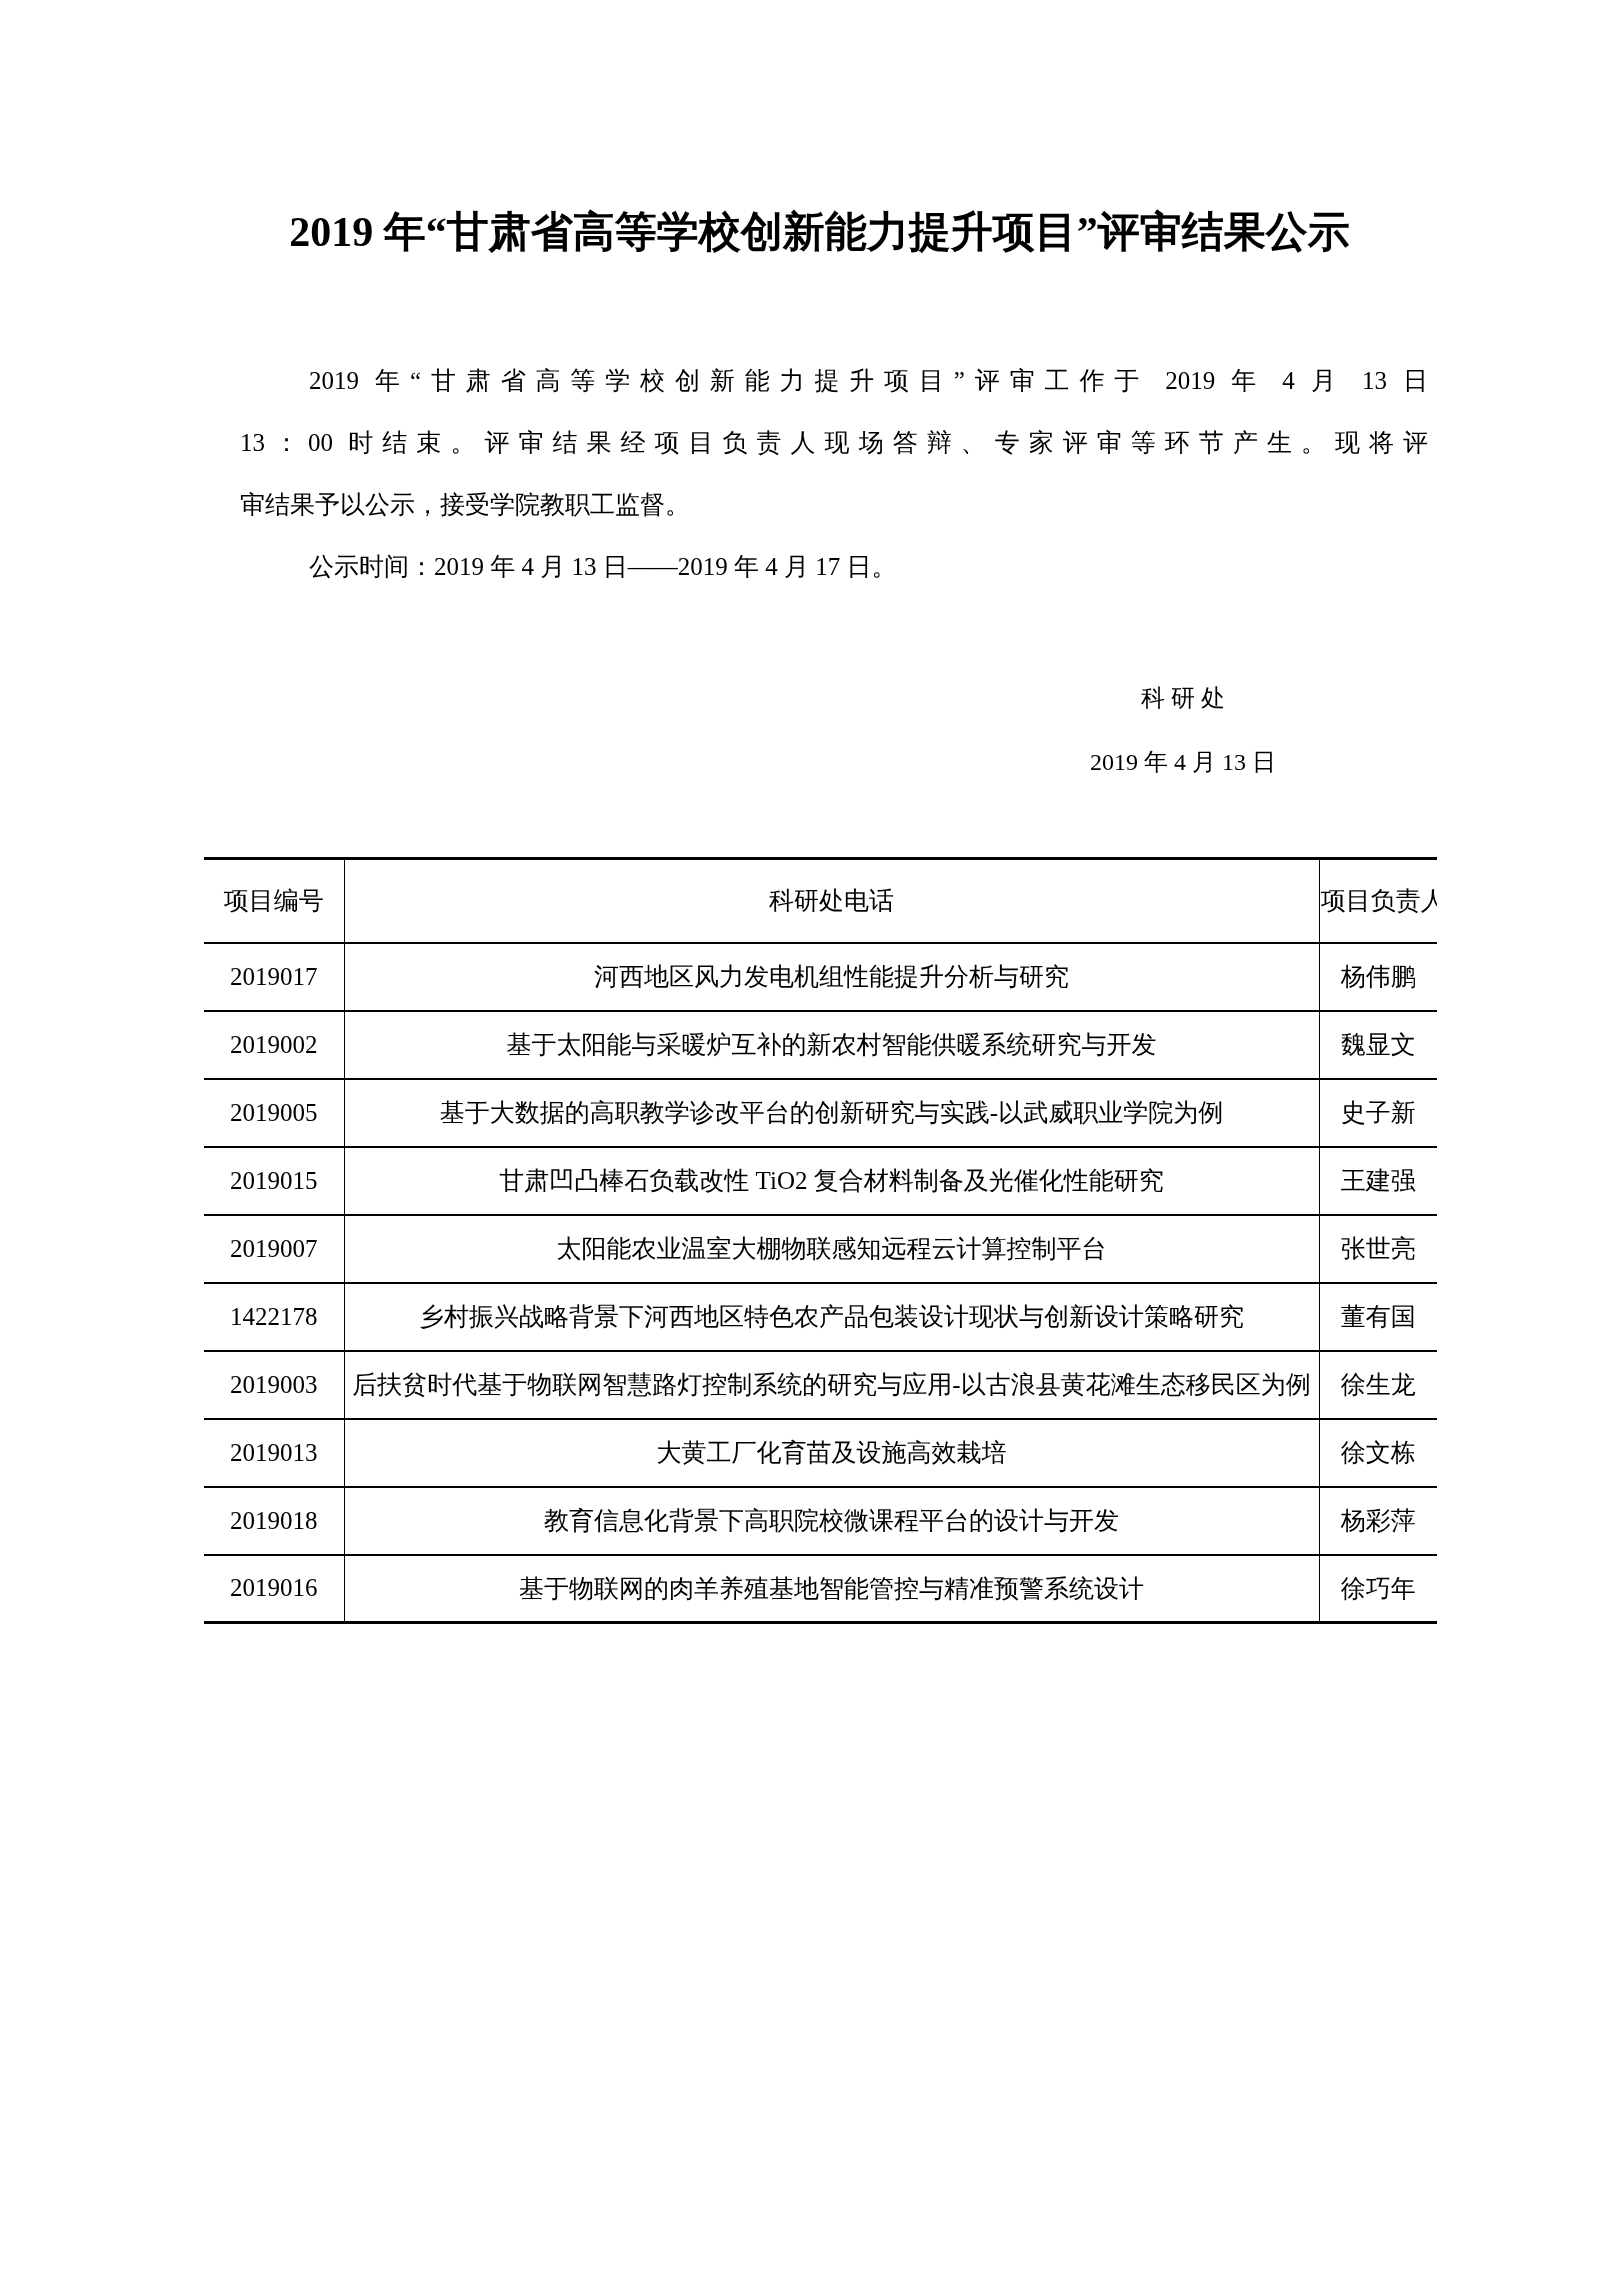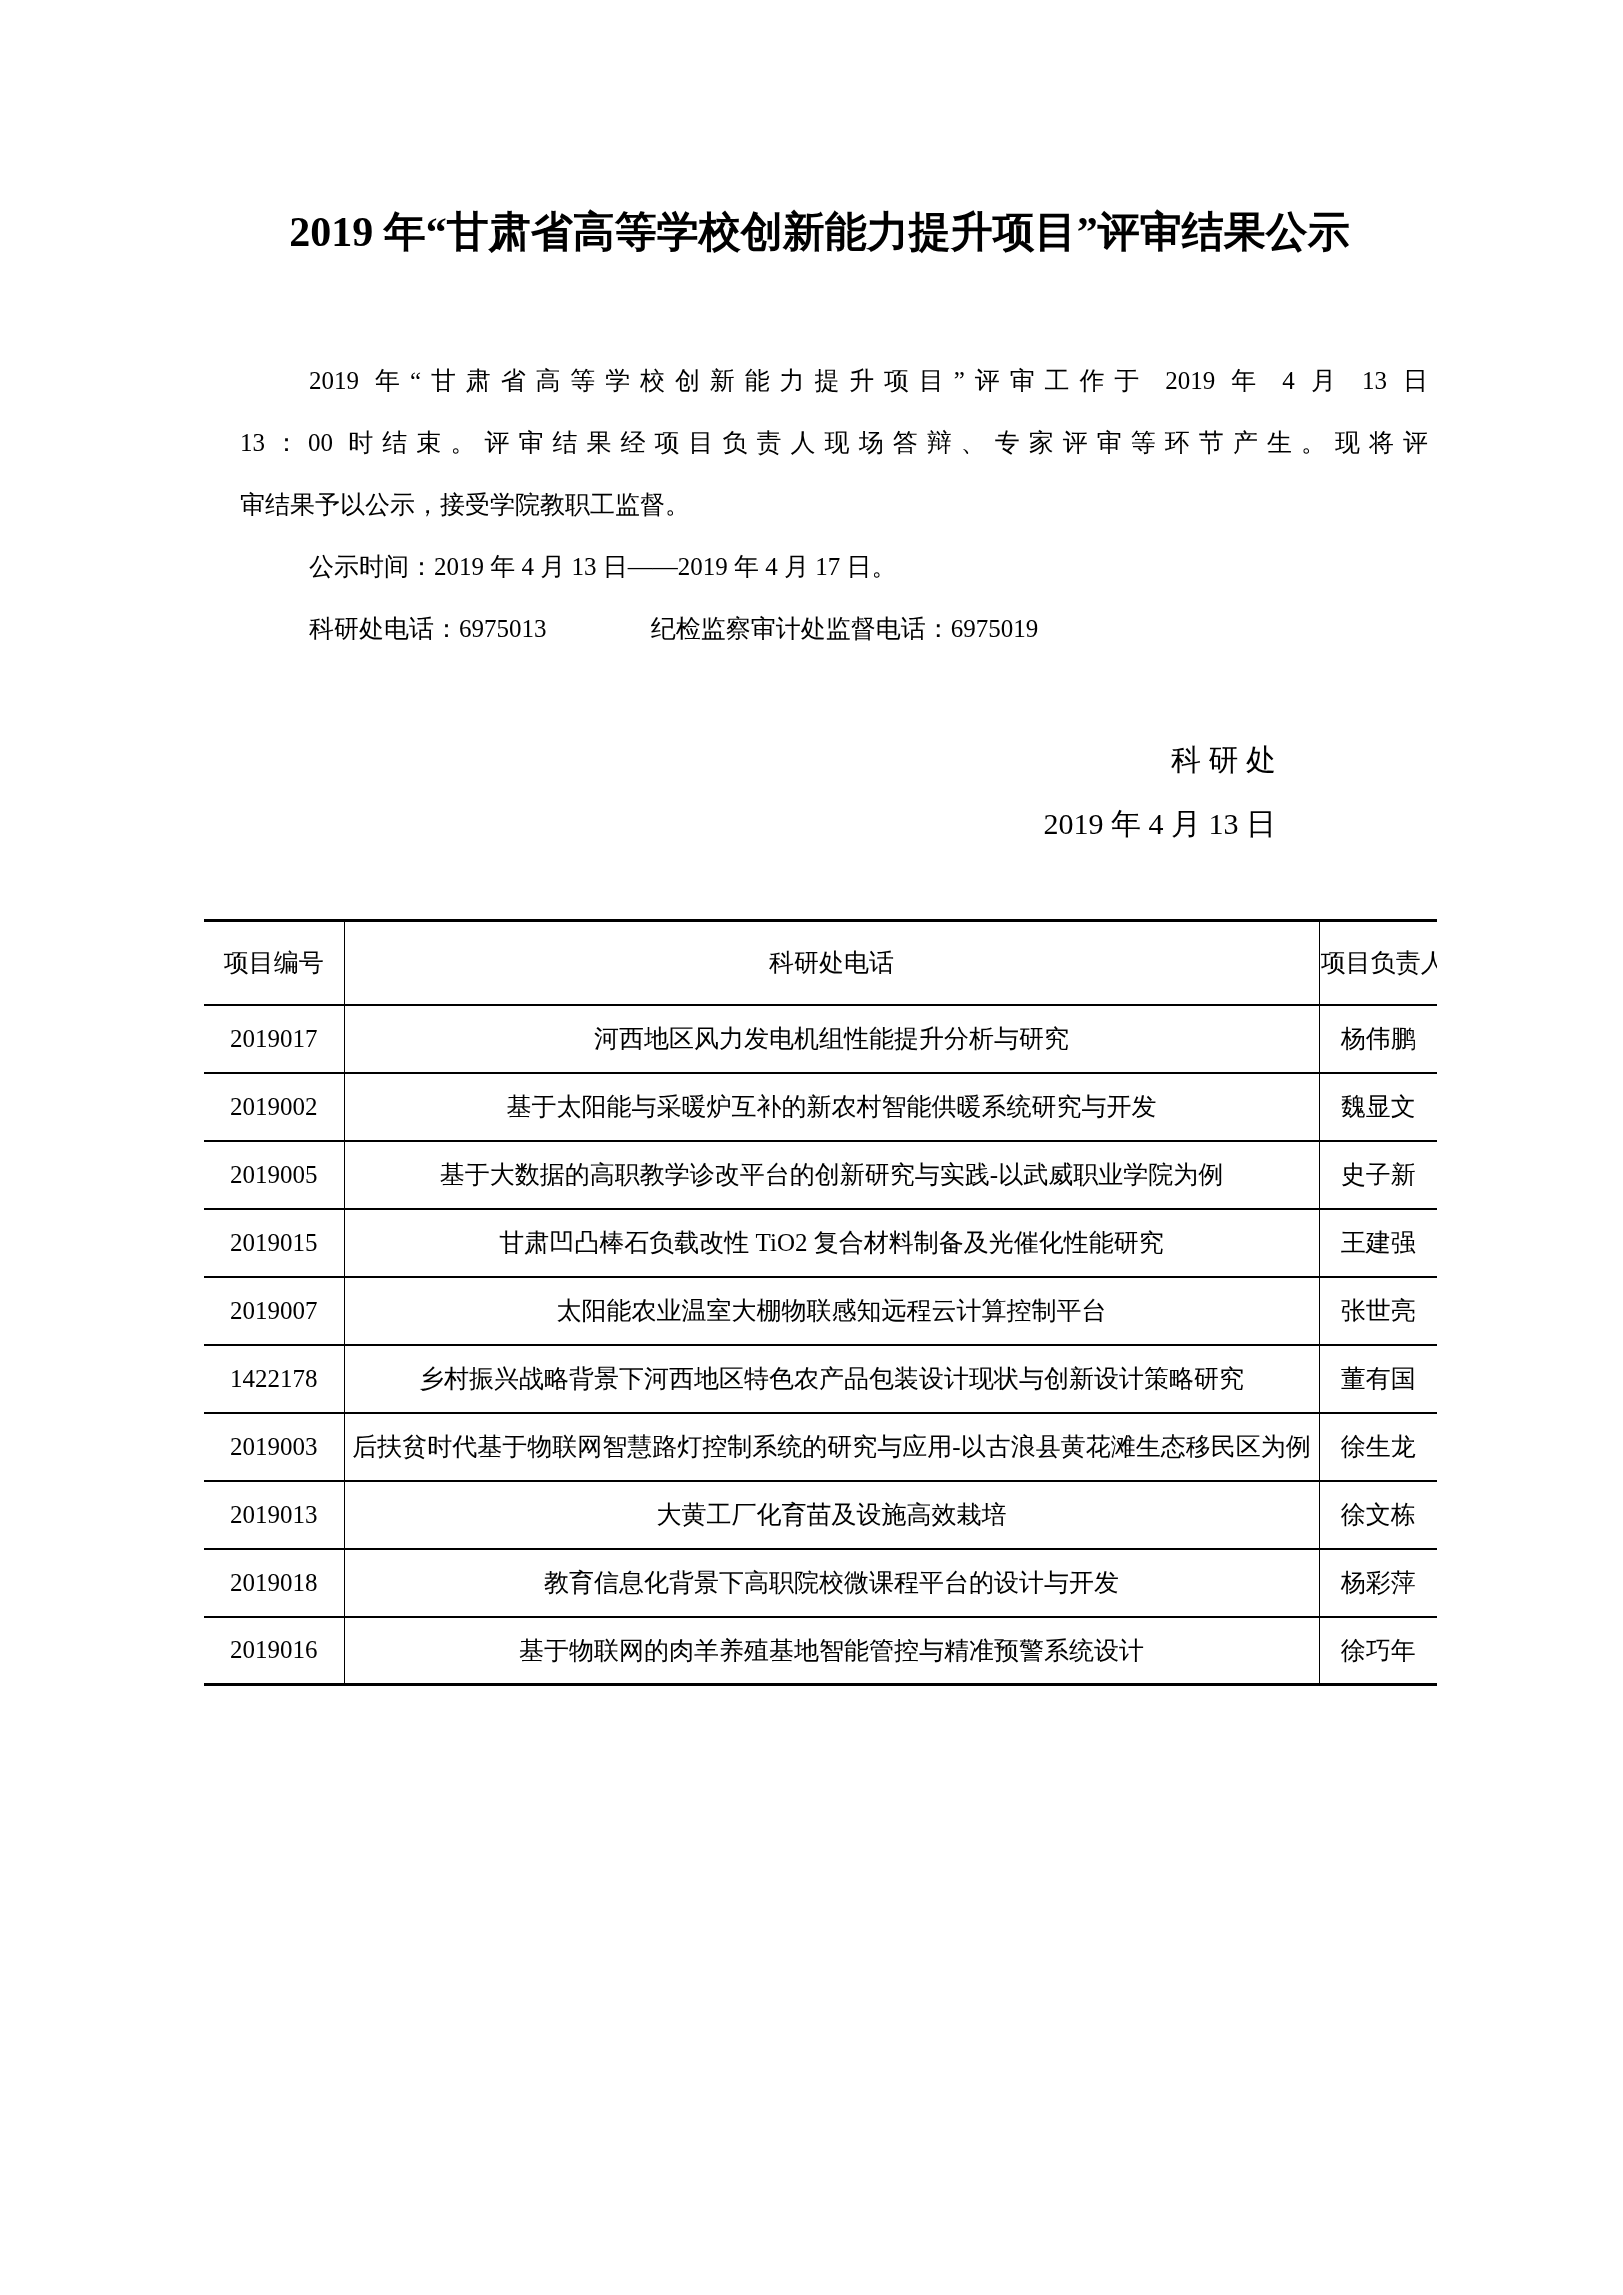--- a/index.html
+++ b/index.html
@@ -23,22 +23,22 @@
     text-align: justify;
   }
   .line { min-height: 62px; }
   .line.indent { text-indent: 69px; }
   .line.jlast { text-align-last: justify; }
   .contact-right { margin-left: 98px; }
 
   .signature {
     margin: 68px 355px 0 auto;
     width: fit-content;
-    text-align: right;
-    font-size: 30px; line-height: 64px;
+    text-align: center;
+    font-size: 24px; line-height: 64px;
   }
 
   table.announce-table {
     margin: 63px 0 0 196px;
     width: 1233px;
     table-layout: fixed;
     border-collapse: collapse;
     border-top: 3.9px solid #000;
     border-bottom: 3.9px solid #000;
     font-size: 25px;
@@ -61,24 +61,20 @@
 
 <div class="page">
 
   <h1 class="title">2019 年“甘肃省高等学校创新能力提升项目”评审结果公示</h1>
 
   <div class="content">
     <div class="line indent jlast">2019 年“甘肃省高等学校创新能力提升项目”评审工作于 2019 年 4 月 13 日</div>
     <div class="line jlast">13：00 时结束。评审结果经项目负责人现场答辩、专家评审等环节产生。现将评</div>
     <div class="line">审结果予以公示，接受学院教职工监督。</div>
     <div class="line indent">公示时间：2019 年 4 月 13 日——2019 年 4 月 17 日。</div>
-    <div class="line indent">
-      <span>科研处电话：6975013</span>
-      <span class="contact-right">纪检监察审计处监督电话：6975019</span>
-    </div>
   </div>
 
   <div class="signature">
     <div>科 研 处</div>
     <div>2019 年 4 月 13 日</div>
   </div>
 
   <table class="announce-table">
     <colgroup>
       <col style="width:140px">

